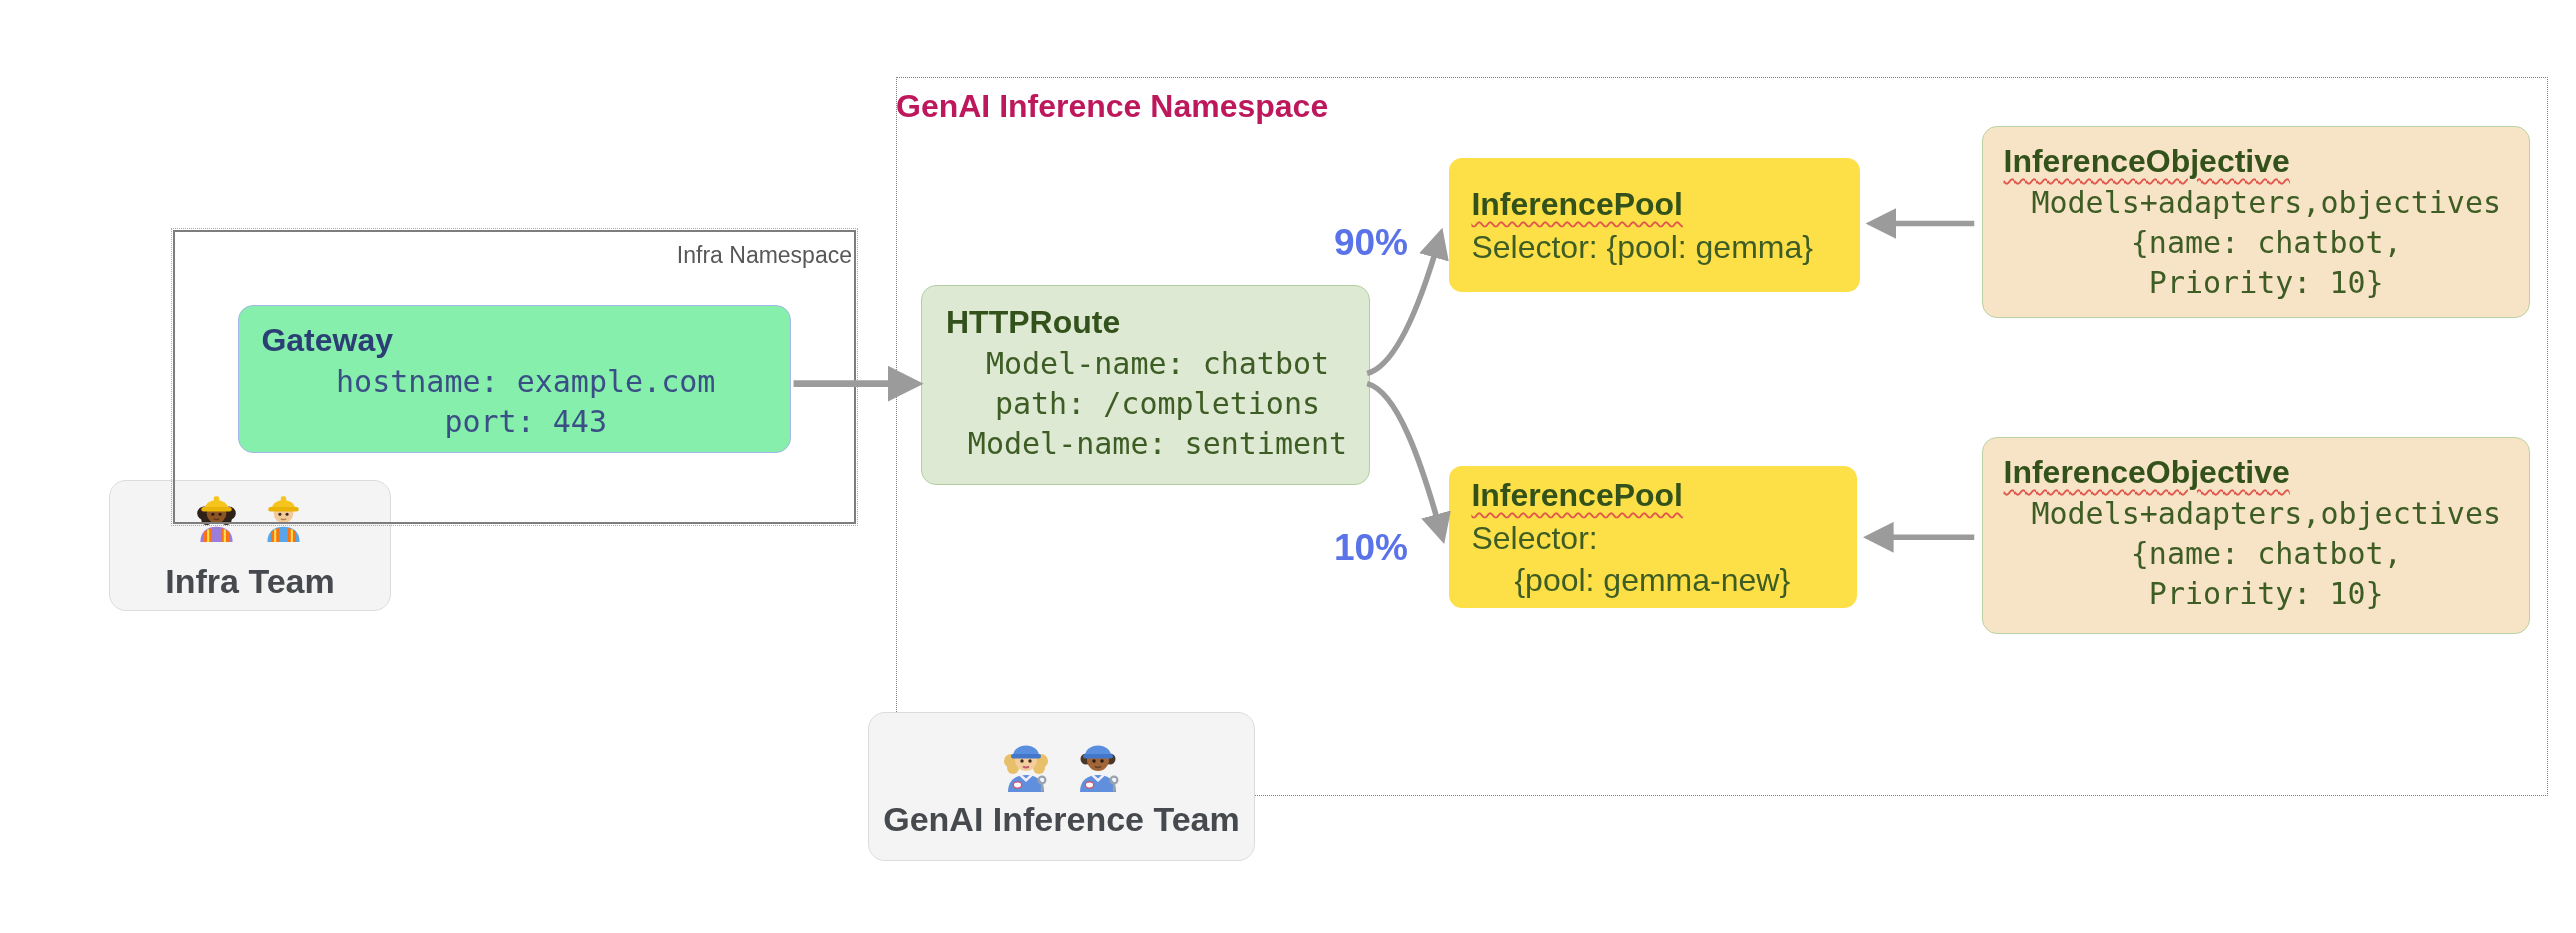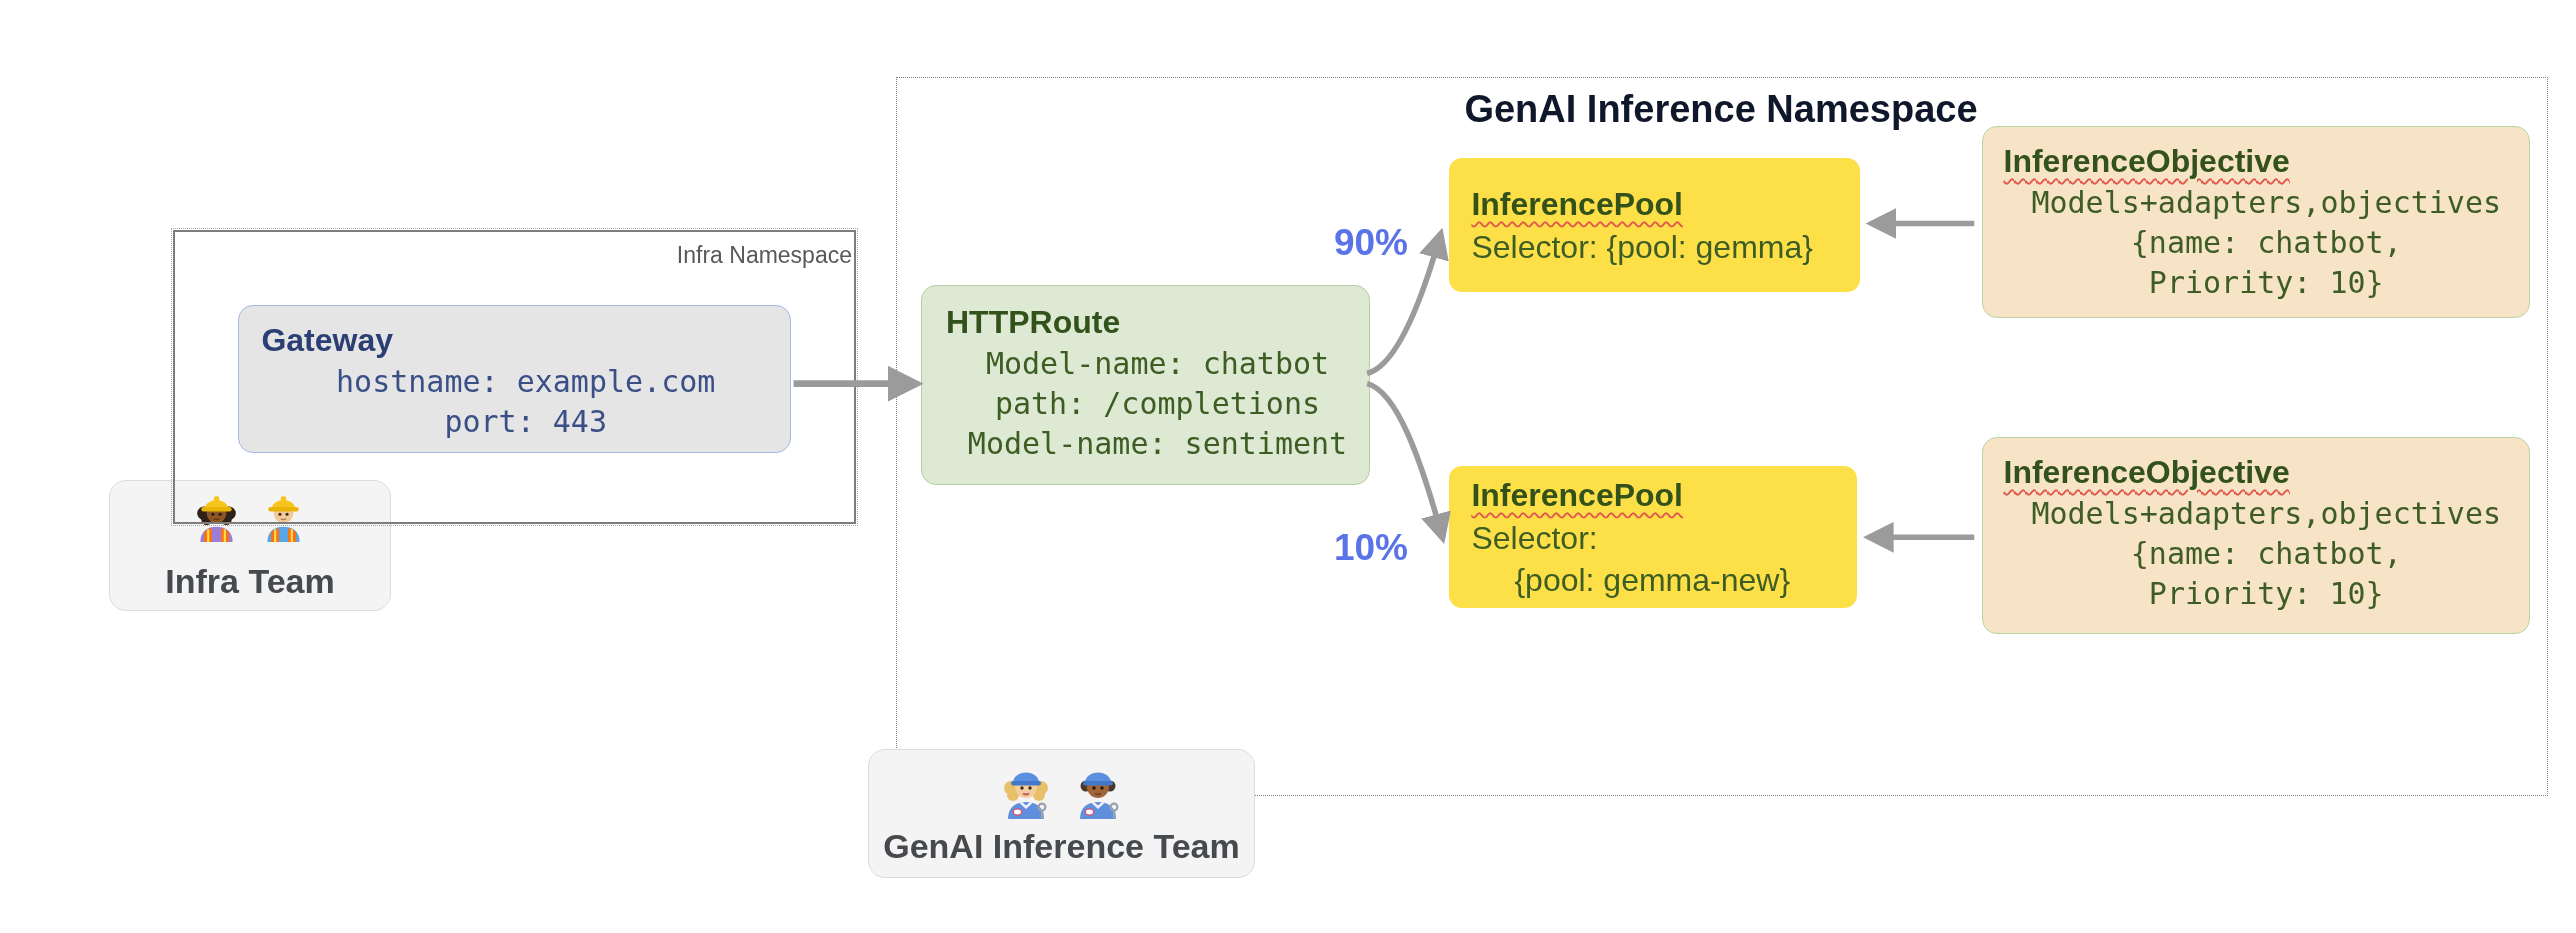--- a/index.html
+++ b/index.html
@@ -18,39 +18,39 @@
   }
   .genai-ns-rect{
     left:896px;top:77px;width:1650px;height:717px;
     border:1.9px dotted #7f7f7f;z-index:1;
   }
   .infra-ns-label{
     left:173px;top:242px;width:679px;text-align:right;
     font-size:23px;font-weight:500;color:#585858;z-index:4;
   }
   .genai-ns-label{
-    left:896px;top:88px;width:1650px;text-align:center;
-    font-size:38px;font-weight:700;color:#0f172a;z-index:2;
+    left:896px;top:88px;width:1650px;text-align:left;
+    font-size:32px;font-weight:700;color:#be185d;z-index:2;
   }
 
   
   .kbox{border-radius:15px;box-sizing:border-box;z-index:2;}
   .kbox-title{font-size:32px;font-weight:700;line-height:43px;}
   .mono{font-family:"DejaVu Sans Mono",monospace;font-size:30px;line-height:40px;white-space:pre;text-align:center;}
   .sans-line{font-size:32px;line-height:42px;white-space:pre;}
   .squiggle{
     text-decoration-line:underline;text-decoration-style:wavy;
     text-decoration-color:#e2574c;text-decoration-thickness:1.9px;text-underline-offset:5.6px;
   }
   .green-t{color:#33521b;}
   .green-b{color:#3e5d25;}
 
   .gateway-box{
     left:238px;top:305px;width:553px;height:148px;
-    background:#e5e5e5;border:1.9px solid #a3b7ea;padding:13px 0 0 22.4px;
+    background:#86efac;border:1.9px solid #a3b7ea;padding:13px 0 0 22.4px;
   }
   .gateway-box .kbox-title{color:#2b3f74;}
   .gateway-box .mono{color:#3a4f85;}
 
   .httproute-box{
     left:921px;top:285px;width:449px;height:200px;
     background:#dde9d3;border:1.9px solid #b3cfa2;padding:15px 0 0 24px;
   }
 
   .pool-box{background:#fde047;border:none;border-radius:13px;
@@ -65,21 +65,21 @@
   }
   .obj-top-box{left:1982px;top:126px;}
   .obj-bottom-box{left:1982px;top:437px;height:197px;}
 
   
   .team-box{
     background:#f4f4f4;border:1.9px solid #dcdcdc;border-radius:17px;box-sizing:border-box;
     display:flex;flex-direction:column;align-items:center;justify-content:center;
   }
   .infra-team-box{left:109px;top:480px;width:282px;height:131px;z-index:2;}
-  .genai-team-box{left:868px;top:749px;width:387px;height:129px;z-index:2;}
+  .genai-team-box{left:868px;top:712px;width:387px;height:149px;z-index:2;}
   .team-label{font-weight:700;color:#46494d;}
   .infra-team-box .team-label{font-size:34px;margin-top:20px;}
   .genai-team-box .team-label{font-size:34px;margin-top:7.5px;}
   .icon-row{display:flex;gap:24px;align-items:flex-end;position:relative;z-index:4;}
 
   
   .weight{
     font-size:37px;font-weight:700;color:#5a73e8;width:112px;text-align:center;z-index:4;
   }
   .weight-top{left:1315px;top:222px;}

